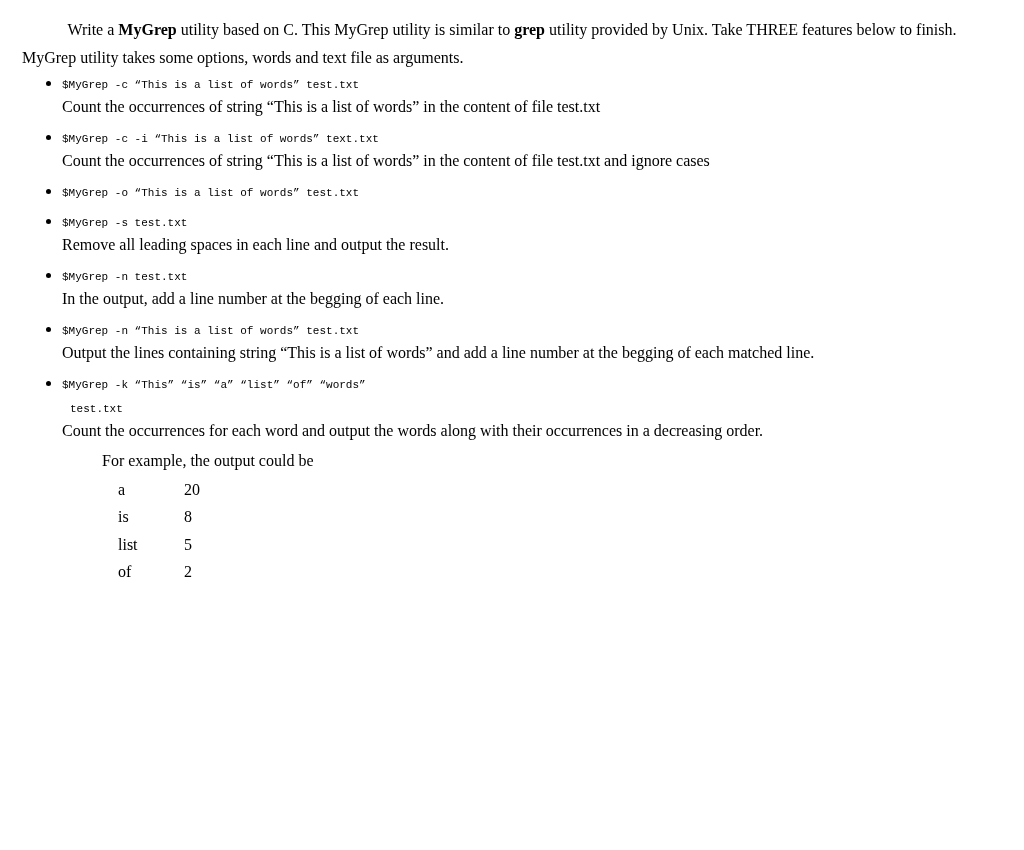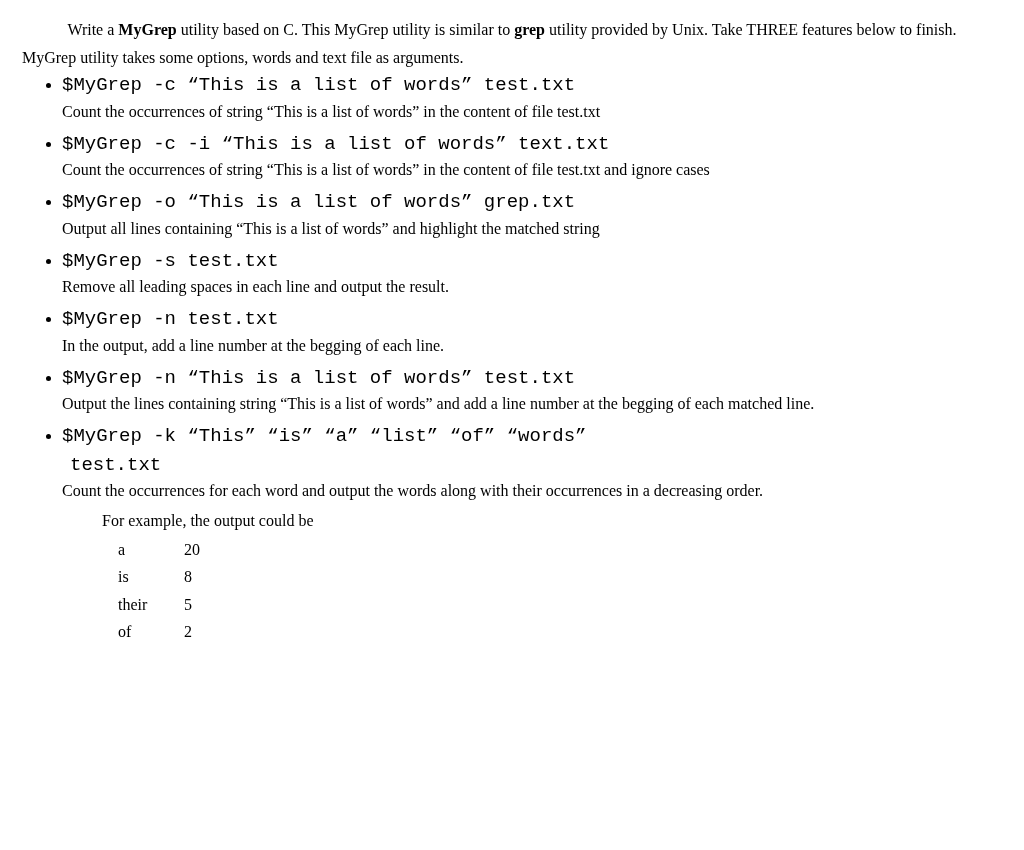--- a/index.html
+++ b/index.html
@@ -43,21 +43,21 @@
       margin-bottom: 10px;
     }
 
     ul.main-list li {
       margin-bottom: 6px;
       line-height: 1.5;
     }
 
     code, .mono {
       font-family: 'Courier New', Courier, monospace;
-      font-size: 19px;
+      font-size: 11px;
     }
 
     .example-block {
       margin-left: 40px;
       margin-top: 4px;
       line-height: 1.7;
     }
 
     .example-block .example-intro {
       margin-bottom: 2px;
@@ -88,37 +88,37 @@
 
   <p class="intro-paragraph">
     <span>Write a </span><span class="bold">MyGrep</span><span> utility based on C. This MyGrep utility is similar to </span><span class="bold">grep</span><span> utility provided by Unix. Take THREE features below to finish.</span>
   </p>
 
   <p class="subtitle">MyGrep utility takes some options, words and text file as arguments.</p>
 
   <ul class="main-list" id="main-list">
   <li><code>$MyGrep    -c    “This is a list of words”    test.txt</code><br><span>Count the occurrences of string “This is a list of words”  in the content of file test.txt</span></li>
       <li><code>$MyGrep -c  -i “This is a list of words”   text.txt</code><br><span>Count the occurrences of string “This is a list of words”  in the content of file test.txt and ignore cases</span></li>
-      <li><code>$MyGrep -o “This is a list of words”  grep.txt</code><br><span>Output all lines containing “This is a list of words” and highlight the matched string</span></li>
+      <li><code>$MyGrep -o “This is a list of words”  test.txt</code><br></li>
       <li><code>$MyGrep -s  test.txt</code><br><span>Remove all leading spaces in each line and output the result.</span></li>
       <li><code>$MyGrep -n  test.txt</code><br><span>In the output, add a line number at the begging of each line.</span></li>
       <li><code>$MyGrep -n “This is a list of words”  test.txt</code><br><span>Output the lines containing string “This is a list of words” and add a line number at the begging of each matched line.</span></li>
       <li><code>$MyGrep  -k     “This”  “is”     “a”  “list”     “of”  “words”</code><br><code style="margin-left: 8px;">test.txt</code><br><span>Count the occurrences for each word and output the words along with their occurrences in a decreasing order.</span><div class="example-block">
           <div class="example-intro">For example, the output could be</div>
           <div class="example-table">
             <div class="example-row">
               <span class="word-col">a</span>
               <span class="num-col">20</span>
             </div>
             <div class="example-row">
               <span class="word-col">is</span>
               <span class="num-col">8</span>
             </div>
             <div class="example-row">
-              <span class="word-col">their</span>
+              <span class="word-col">list</span>
               <span class="num-col">5</span>
             </div>
             <div class="example-row">
               <span class="word-col">of</span>
               <span class="num-col">2</span>
             </div>
           </div>
         </div></li>
     </ul>
 

